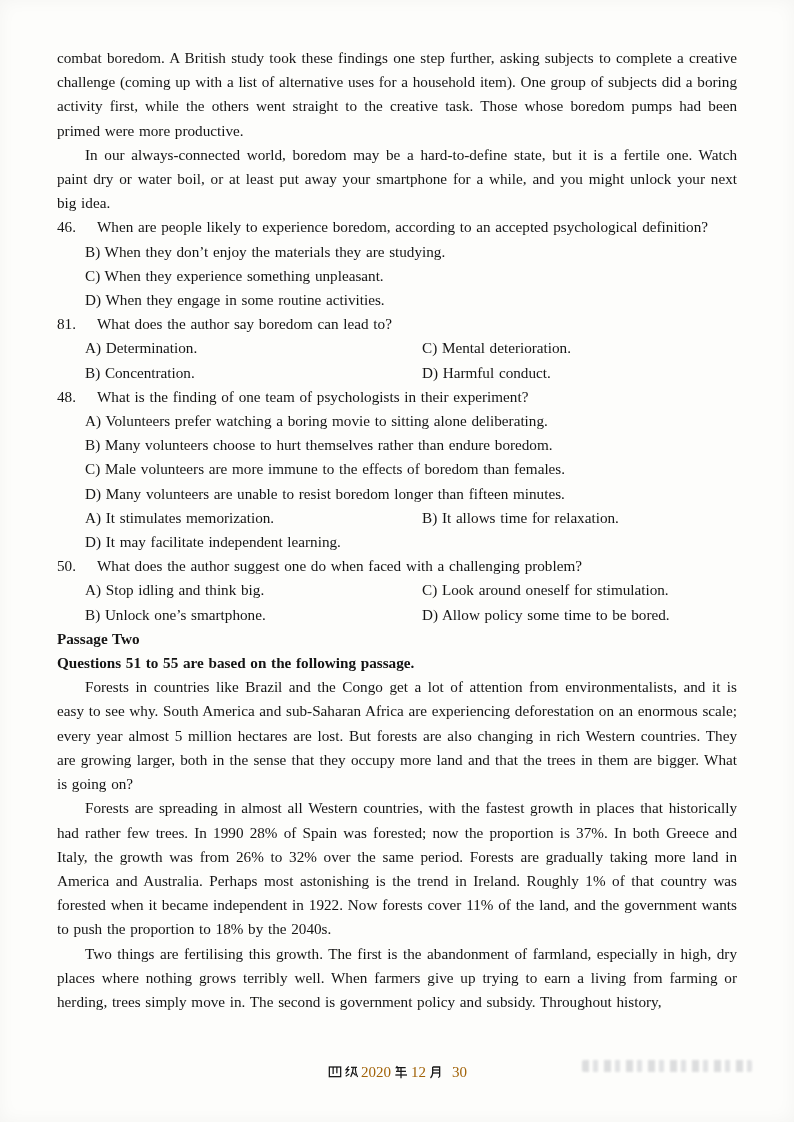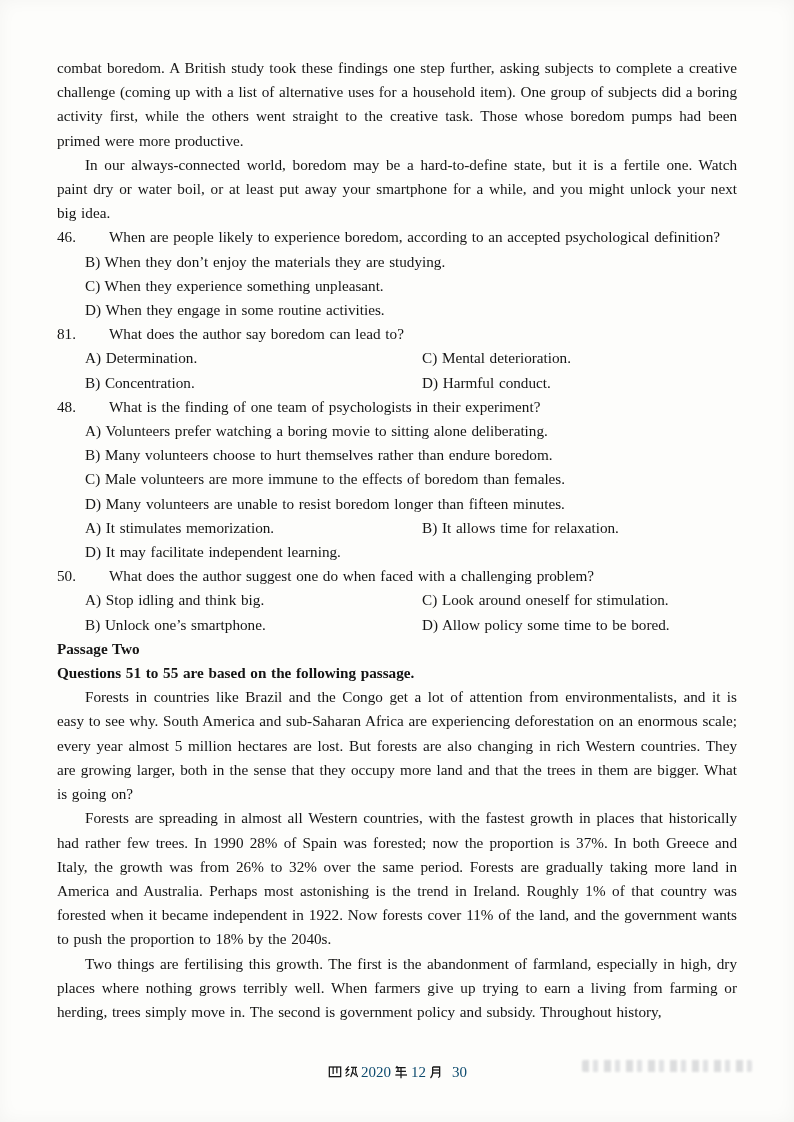--- a/index.html
+++ b/index.html
@@ -11,53 +11,53 @@
   .page {
     position:relative;
     width:794px; height:1122px;
     background:#fdfdfb;
     color:#141414;
     overflow:hidden;
     box-shadow:inset 0 0 18px rgba(0,0,0,0.04);
   }
   .content {
     position:absolute;
-    top:56px; left:57px;
+    top:46px; left:57px;
     width:680px;
     font-size:15.2px;
     line-height:24.2px;
     word-spacing:0.06em;
   }
   .para { text-align:justify; }
   .para.indent { text-indent:28px; }
 
-  .q-stem { display:flex;gap:24px; }
+  .q-stem { display:flex; }
   .q-num { flex:0 0 28px; }
-  .q-text { flex:1; }
+  .q-text { flex:1;margin-left:12px; }
 
   .options-1col { margin-left:28px; }
   .options-2col {
     display:grid;
     grid-template-columns:337px 1fr;
     margin-left:28px;
   }
   .option { white-space:nowrap; overflow:visible; }
 
   .section-heading { font-weight:700; }
   .section-instruction { font-weight:700; }
 
   .page-footer {
     position:absolute;
     top:1062px; left:0; right:0;
     display:flex;
     justify-content:center;
     align-items:center;
     font-size:15px;
     line-height:20px;
-    color:#0c4a6e;
+    color:#a16207;
   }
   .page-footer .cjk {
     display:inline-block;
     width:16px; height:16px;
     vertical-align:-2px;
   }
   .page-footer .cjk svg { width:16px; height:16px; display:block; }
   .page-footer .seg { margin:0 2px; }
   .page-footer .pagenum { margin-left:8px;text-align:right; }
 

